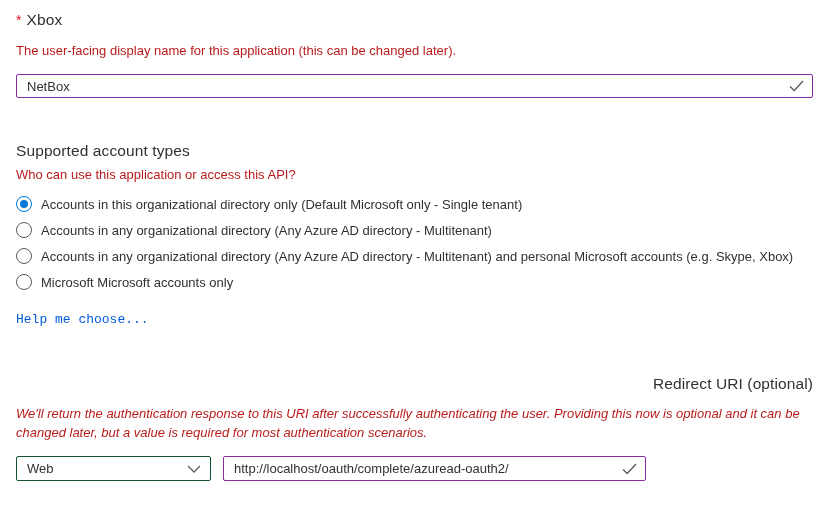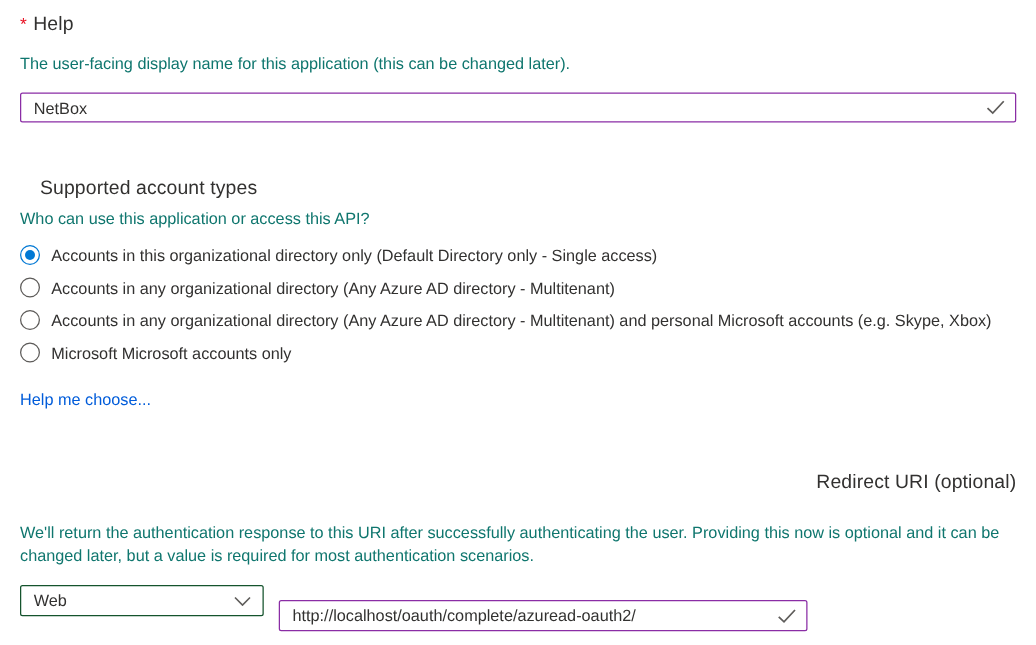--- a/index.html
+++ b/index.html
@@ -6,62 +6,62 @@
   html,body { background:#ffffff; }
   body {
     width:829px; height:516px; overflow:hidden;
     font-family:"Liberation Sans","DejaVu Sans",sans-serif;
     color:#323130;
     -webkit-font-smoothing:antialiased;
   }
   .container { padding:0 16px; }
 
   .section-title { font-size:15.5px; font-weight:400; color:#323130; letter-spacing:.1px; }
-  .body-text { font-size:13px; color:#0f766e; }
+  .body-text { font-size:13px; color:#b91c1c; }
 
   .required-marker { color:#e81123; margin-right:5px; font-size:14px; }
 
   #name-title { margin-top:11px; }
   #name-desc  { margin-top:14px; }
 
-  .input-wrap { position:relative;margin-top:12px; }
+  .input-wrap { position:relative; }
   #name-input-wrap { margin-top:16px; width:797px; }
   input.text-input {
     width:100%; height:24px; border:1px solid #8a2da5; border-radius:2px;
     font-family:inherit; font-size:13px; color:#323130;
     padding:0 28px 0 10px; outline:none; background:#fff;
   }
   .check-icon {
     position:absolute; right:9px; top:50%; transform:translateY(-50%);
     width:15px; height:12px; pointer-events:none;
   }
 
-  #sat-title { margin-top:44px;margin-left:16px; }
+  #sat-title { margin-top:44px; }
   #sat-question { margin-top:7px; }
 
   .radio-list { margin-top:9px; }
   .radio-row { display:flex; align-items:center; height:26px; cursor:pointer; }
   .radio {
     width:16px; height:16px; border-radius:50%;
     border:1px solid #5c5a58; background:#fff;
     margin-right:9px; flex:none; position:relative;
   }
   .radio.selected { border-color:#0078d4; }
   .radio.selected::after {
     content:""; position:absolute; inset:3px; border-radius:50%; background:#0078d4;
   }
   .radio-label { font-size:13px; white-space:nowrap; }
 
   .help-link {
     display:inline-block; margin-top:17px; font-size:13px;
-    color:#015cda; text-decoration:none; cursor:pointer;
+    color:#015cda; text-decoration:none; cursor:pointer;font-family:Liberation Mono, monospace;
   }
 
   #ru-title { margin-top:48px;text-align:right; }
-  #ru-desc  { margin-top:21px; line-height:19px; max-width:801px; }
+  #ru-desc  { margin-top:11px; line-height:19px; max-width:801px;font-style:italic; }
 
   .controls-row { margin-top:14px; display:flex; gap:12px; }
   .platform-select {
     position:relative; width:195px; height:25px;
     border:1px solid #14532d; border-radius:2px; background:#fff;
     display:flex; align-items:center; padding:0 28px 0 10px;
     font-size:13px; cursor:pointer;
   }
   .chevron-icon {
     position:absolute; right:9px; top:50%; transform:translateY(-50%);
@@ -69,40 +69,40 @@
   }
   #uri-input-wrap { width:423px; }
   #uri-input-wrap input.text-input { height:25px; }
 </style>
 </head>
 <body>
 
 <div class="container">
 
   
-  <div id="name-title" class="section-title"><span class="required-marker">*</span><span>Help</span></div>
+  <div id="name-title" class="section-title"><span class="required-marker">*</span><span>Xbox</span></div>
 
   <div id="name-desc" class="body-text">The user-facing display name for this application (this can be changed later).</div>
 
   <div id="name-input-wrap" class="input-wrap">
     <input class="text-input" type="text" value="NetBox" style="">
     <svg class="check-icon" viewBox="0 0 15 12">
       <polyline points="1,6.5 5.2,10.5 14,1" fill="none" stroke="#5f5d5b" stroke-width="1.4"></polyline>
     </svg>
   </div>
 
   
   <div id="sat-title" class="section-title">Supported account types</div>
 
   <div id="sat-question" class="body-text">Who can use this application or access this API?</div>
 
   <div class="radio-list">
     <div class="radio-row">
       <span class="radio selected"></span>
-      <span class="radio-label">Accounts in this organizational directory only (Default Directory only - Single access)</span>
+      <span class="radio-label">Accounts in this organizational directory only (Default Microsoft only - Single tenant)</span>
     </div>
     <div class="radio-row">
       <span class="radio"></span>
       <span class="radio-label">Accounts in any organizational directory (Any Azure AD directory - Multitenant)</span>
     </div>
     <div class="radio-row">
       <span class="radio"></span>
       <span class="radio-label">Accounts in any organizational directory (Any Azure AD directory - Multitenant) and personal Microsoft accounts (e.g. Skype, Xbox)</span>
     </div>
     <div class="radio-row">

